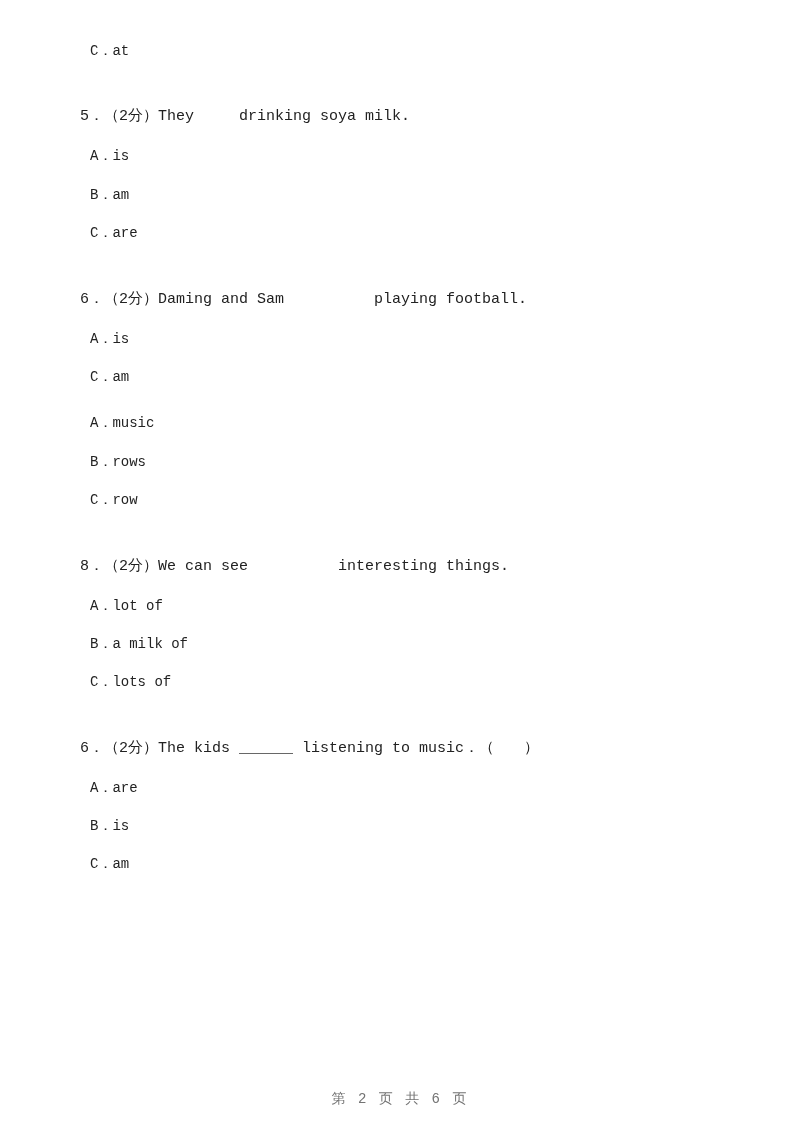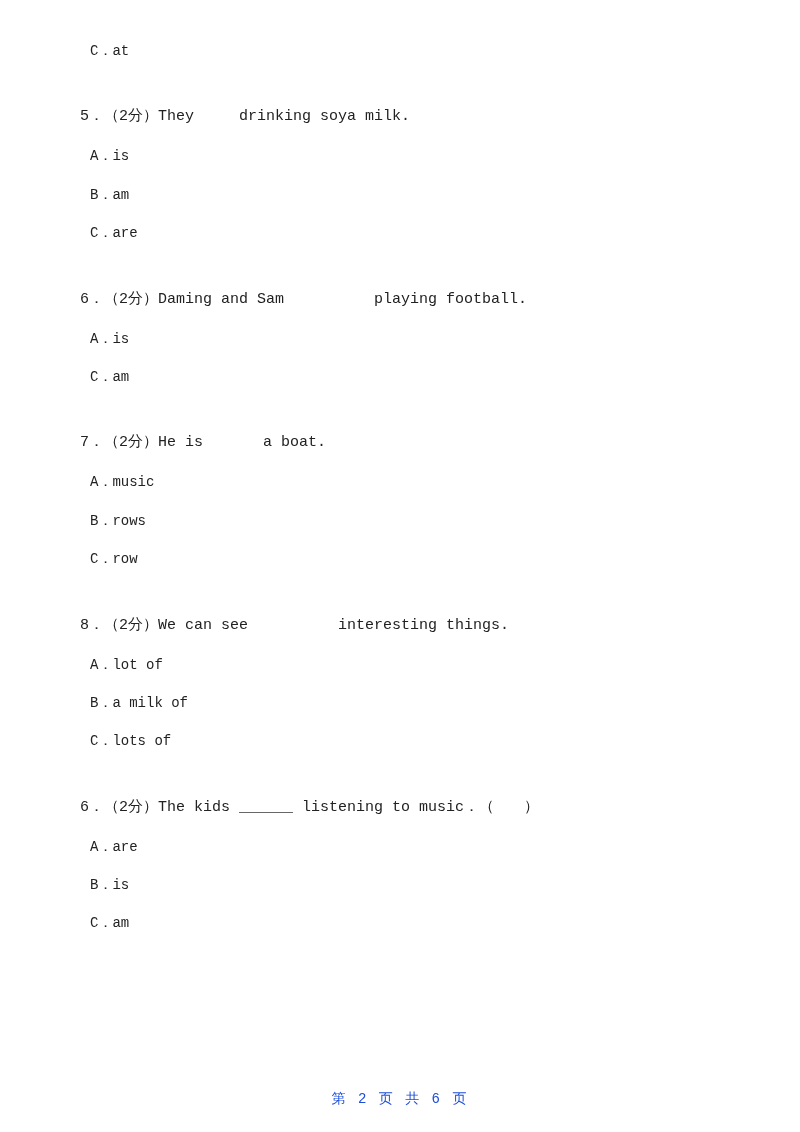--- a/index.html
+++ b/index.html
@@ -31,21 +31,21 @@
       font-size: 14px;
       padding-left: 10px;
     }
     .page-footer {
       position: absolute;
       bottom: 24px;
       left: 0;
       width: 100%;
       text-align: center;
       font-size: 14px;
-      color: #1d4ed8;
+      color: #737373;
       letter-spacing: 2px;
     }
     .spacer {
       height: 8px;
     }
   </style>
 </head>
 <body>
 
 <div class="page-content">
@@ -76,23 +76,20 @@
   </div>
   <div class="option-line">
     <span>A．is</span>
   </div>
   <div class="option-line">
     <span>C．am</span>
   </div>
 
   <div class="spacer"></div>
 
-  <div class="question-line">
-    <span>7．（2分）He is　　　　a boat.</span>
-  </div>
   <div class="option-line">
     <span>A．music</span>
   </div>
   <div class="option-line">
     <span>B．rows</span>
   </div>
   <div class="option-line">
     <span>C．row</span>
   </div>
 

